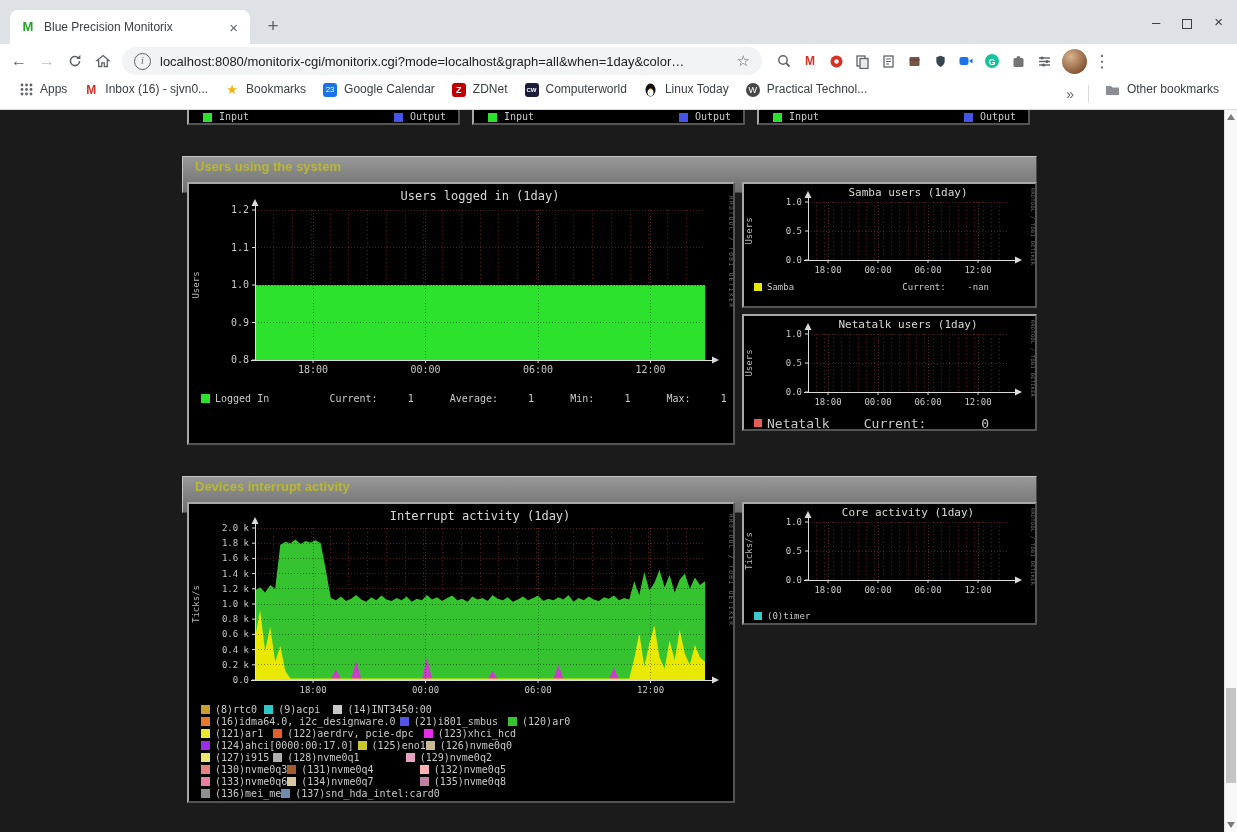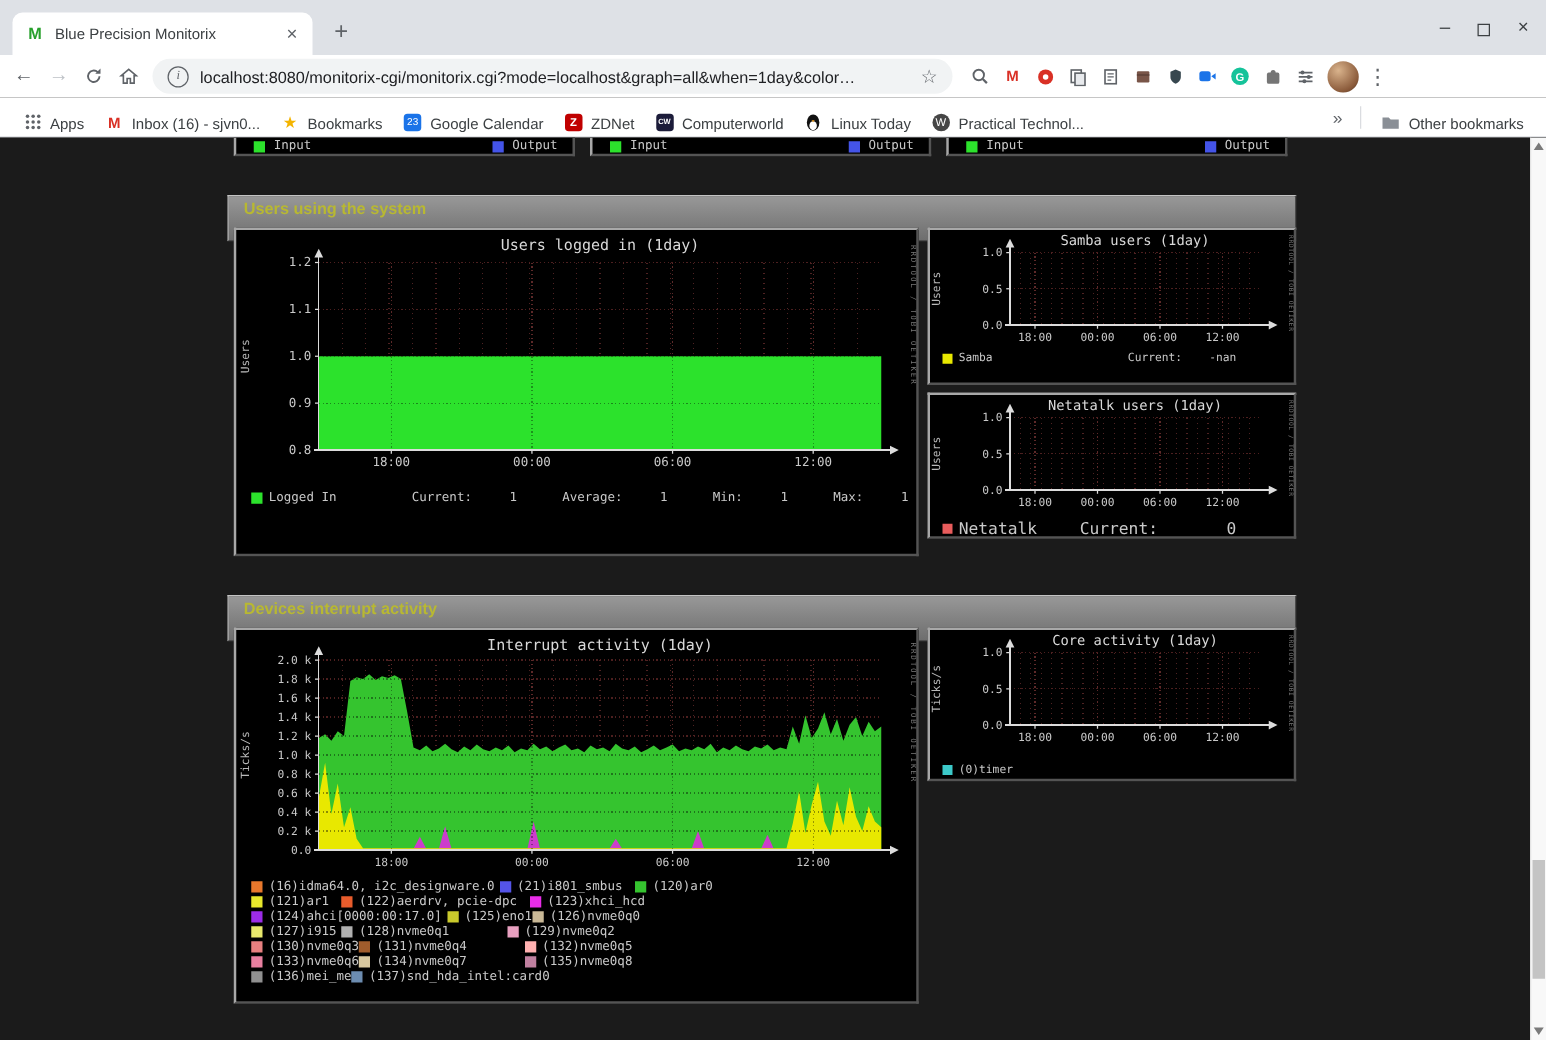--- a/index.html
+++ b/index.html
@@ -19,21 +19,21 @@
   .nav.disabled{color:#bdc1c6;}
   .omnibox{width:640px;height:28px;background:#f1f3f4;border-radius:14px;display:flex;align-items:center;padding:0 12px;box-sizing:border-box;flex:none;margin-left:4px;}
   .info-i{width:15px;height:15px;border:1px solid #5f6368;border-radius:50%;font:italic 10px/13px "Liberation Serif",serif;text-align:center;color:#5f6368;flex:none;}
   .url{font-size:13px;color:#202124;margin-left:9px;white-space:nowrap;overflow:hidden;flex:1;}
   .star{color:#5f6368;font-size:15px;flex:none;margin-left:6px;}
   .extrow{display:flex;align-items:center;gap:6px;margin-left:10px;}
   .ext{width:20px;height:20px;display:flex;align-items:center;justify-content:center;font-size:12px;font-weight:bold;}
   .avatar{width:25px;height:25px;border-radius:50%;background:radial-gradient(circle at 35% 30%,#d9b38c,#8a5a3a 70%,#4a3020);margin-left:6px;flex:none;}
   .menu{color:#5f6368;font-size:17px;width:18px;text-align:center;margin-left:4px;}
   .bookmarksbar{height:32px;background:#fff;display:flex;align-items:center;padding:0 10px;font-size:12px;color:#3c4043;border-bottom:1px solid #dadce0;box-sizing:border-box;}
-  .bm{display:flex;align-items:flex-end;gap:6px;padding:0 8px;height:24px;white-space:nowrap;}
+  .bm{display:flex;align-items:flex-start;gap:6px;padding:0 8px;height:24px;white-space:nowrap;}
   .bmicon{width:16px;height:16px;display:flex;align-items:center;justify-content:center;flex:none;}
   .sq{border-radius:3px;color:#fff;display:flex;align-items:center;justify-content:center;}
   .bspacer{flex:1;}
   .bsep{width:1px;height:18px;background:#dadce0;margin:0 8px;}
   .chev{color:#5f6368;font-size:14px;padding:0 6px;}
   
   .page{position:relative;height:722px;background:#1b1b1b;overflow:hidden;}
   .cutpanel{position:absolute;top:0;width:273px;height:15px;background:#000;border:2px outset #a8a8a8;border-top:none;box-sizing:border-box;display:flex;align-items:center;justify-content:space-between;padding:0 12px 0 14px;font:10px "DejaVu Sans Mono",monospace;color:#c9c9c9;}
   .citem{display:inline-flex;align-items:flex-end;gap:7px;}
   .csw{width:9px;height:9px;display:inline-block;}
@@ -586,20 +586,25 @@
           <line x1="349.05" y1="176" x2="349.05" y2="179" stroke="#dcdcdc"></line>
           <text x="349.05" y="189" fill="#c9c9c9" font-size="9" text-anchor="middle" font-family="DejaVu Sans Mono, monospace">06:00</text>
           <line x1="461.55" y1="176" x2="461.55" y2="179" stroke="#dcdcdc"></line>
           <text x="461.55" y="189" fill="#c9c9c9" font-size="9" text-anchor="middle" font-family="DejaVu Sans Mono, monospace">12:00</text>
           <text x="291" y="16" fill="#d9d9d9" font-size="12" text-anchor="middle" font-family="DejaVu Sans Mono, monospace">Interrupt activity  (1day)</text>
           <text x="0" y="0" fill="#b9b9b9" font-size="9" text-anchor="middle" font-family="DejaVu Sans Mono, monospace" transform="translate(10,100) rotate(-90)">Ticks/s</text>
           <text x="0" y="0" fill="#787878" font-size="6" text-anchor="start" font-family="DejaVu Sans Mono, monospace" transform="translate(540,10) rotate(90)" letter-spacing="1.5px">RRDTOOL / TOBI OETIKER</text>
         </svg>
         <div class="legend" style="font-size: 10px; margin-top: 5px;">
           <div class="lrow">
+            <span class="litem" style="min-width: 10.5ch;"><span class="sw" style="background: rgb(201, 160, 44);"></span><span class="ltext">(8)rtc0</span></span>
+            <span class="litem" style="min-width: 11.5ch;"><span class="sw" style="background: rgb(44, 201, 201);"></span><span class="ltext">(9)acpi</span></span>
+            <span class="litem"><span class="sw" style="background: rgb(201, 201, 201);"></span><span class="ltext">(14)INT3450:00</span></span>
+          </div>
+          <div class="lrow">
             <span class="litem" style="min-width: 33ch;"><span class="sw" style="background: rgb(232, 120, 44);"></span><span class="ltext">(16)idma64.0, i2c_designware.0</span></span>
             <span class="litem" style="min-width: 18ch;"><span class="sw" style="background: rgb(84, 84, 232);"></span><span class="ltext">(21)i801_smbus</span></span>
             <span class="litem"><span class="sw" style="background: rgb(53, 196, 47);"></span><span class="ltext">(120)ar0</span></span>
           </div>
           <div class="lrow">
             <span class="litem" style="min-width: 12ch;"><span class="sw" style="background: rgb(232, 232, 44);"></span><span class="ltext">(121)ar1</span></span>
             <span class="litem" style="min-width: 25ch;"><span class="sw" style="background: rgb(232, 92, 44);"></span><span class="ltext">(122)aerdrv, pcie-dpc</span></span>
             <span class="litem"><span class="sw" style="background: rgb(232, 44, 232);"></span><span class="ltext">(123)xhci_hcd</span></span>
           </div>
           <div class="lrow">

